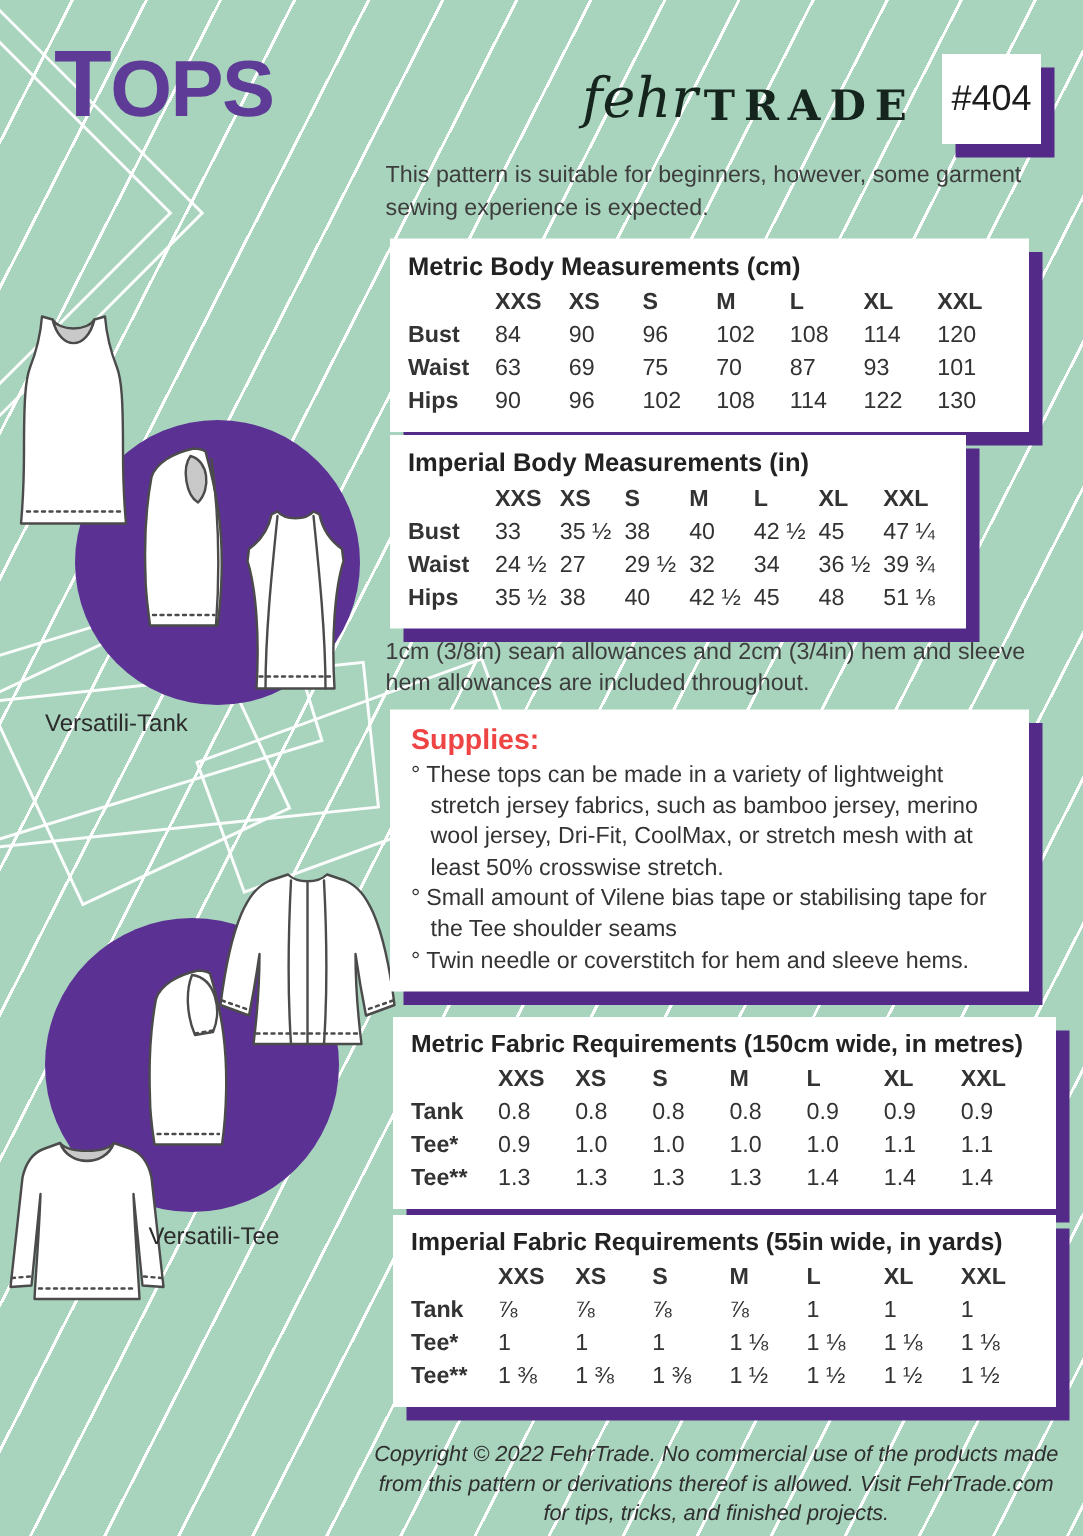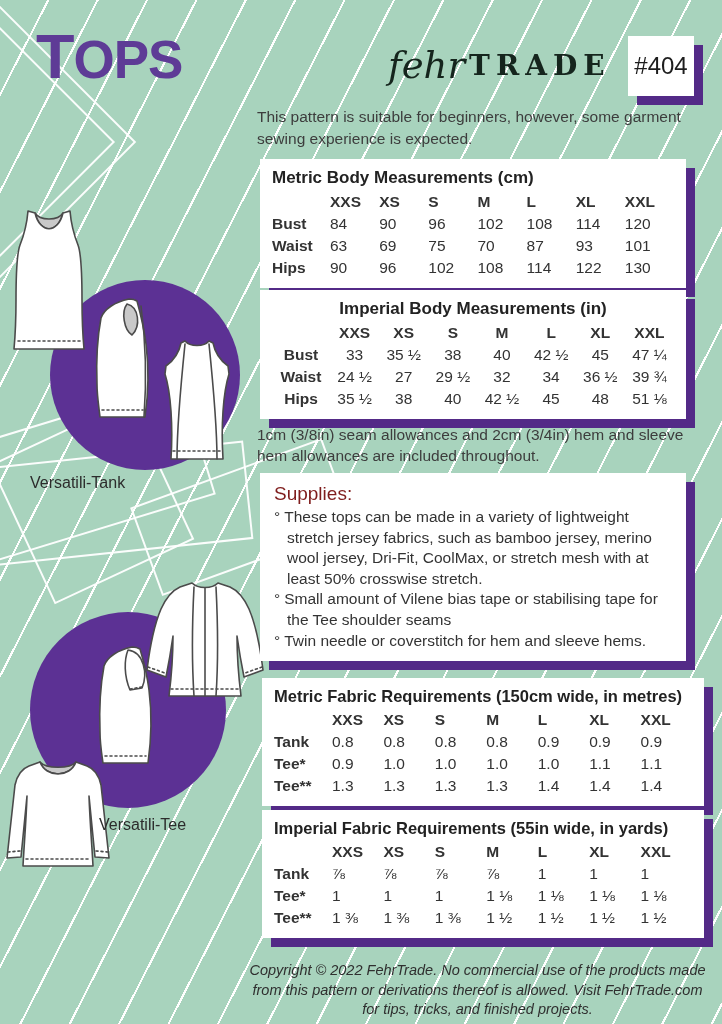--- a/index.html
+++ b/index.html
@@ -30,51 +30,51 @@
   .garment path{stroke:#4b4b4b;stroke-width:1.6;stroke-linejoin:round;stroke-linecap:round;}
   .fillw{fill:#ffffff;}
   .fillg{fill:#c9c9c9;}
   .nofill{fill:none;}
   .dots{fill:none;stroke-dasharray:2 3;stroke-width:1.2;}
 
   .title{position:absolute;left:36px;top:20px;z-index:4;color:#5e3b96;font-weight:bold;}
   .title-line{font-size:53px;line-height:1.16;letter-spacing:-1px;text-transform:uppercase;}
   .title-line::first-letter{font-size:63px;}
 
-  .logo{position:absolute;left:388px;top:44px;z-index:4;display:flex;align-items:center;color:#15251d;}
+  .logo{position:absolute;left:388px;top:44px;z-index:4;display:flex;align-items:flex-end;color:#15251d;}
   .logo-script{font-family:"DejaVu Serif",serif;font-style:italic;font-size:37px;}
   .logo-caps{font-family:"DejaVu Serif",serif;font-weight:bold;font-size:28px;letter-spacing:6px;margin-left:4px;}
 
   .badge{position:absolute;left:628px;top:36px;width:66px;height:60px;z-index:4;
     background:#ffffff;box-shadow:9px 9px 0 #532a87;
     display:flex;align-items:center;justify-content:center;
     font-size:24px;color:#1d1d1d;}
 
   .intro{position:absolute;left:257px;top:106px;width:450px;z-index:4;
     font-size:15.5px;line-height:1.4;}
 
   .wbox{position:absolute;z-index:4;background:#ffffff;box-shadow:9px 9px 0 #532a87;
     padding:9px 12px;box-sizing:border-box;color:#333;}
   #box-metric-body{left:260px;top:159px;width:426px;}
-  #box-imperial-body{left:260px;top:290px;width:426px;text-align:center;}
+  #box-imperial-body{left:260px;top:290px;width:384px;}
   #box-supplies{left:260px;top:473px;width:426px;padding:10px 14px;}
   #box-metric-fabric{left:262px;top:678px;width:442px;}
   #box-imperial-fabric{left:262px;top:810px;width:442px;}
 
   .box-title{font-weight:bold;font-size:17px;color:#222;}
   .box-title.small{font-size:16.5px;}
   .meas-table{display:grid;grid-template-columns:58px repeat(7,1fr);
     margin-top:3px;font-size:15.5px;line-height:1.42;}
   .meas-table .h{font-weight:bold;}
   .meas-table .rl{font-weight:bold;}
 
   .seam-note{position:absolute;left:257px;top:424px;width:452px;z-index:4;
     font-size:15.5px;line-height:1.38;}
 
-  .supplies-title{font-weight:normal;font-size:19px;color:#7f1d1d;margin-bottom:2px;}
+  .supplies-title{font-weight:bold;font-size:19px;color:#ef4444;margin-bottom:2px;}
   .bullet-item{font-size:15.5px;line-height:1.33;padding-left:13px;text-indent:-13px;}
   .bullet-item .marker{margin-right:4px;}
 
   .caption{position:absolute;z-index:5;font-size:16px;color:#2c2c2c;}
   #caption-tank{left:30px;top:474px;width:112px;}
   #caption-tee{left:99px;top:816px;width:112px;}
 
   .footnotes{position:absolute;left:256px;top:936px;width:446px;z-index:4;
     display:flex;justify-content:center;gap:28px;font-size:15.5px;color:#2f2f2f;}
 

